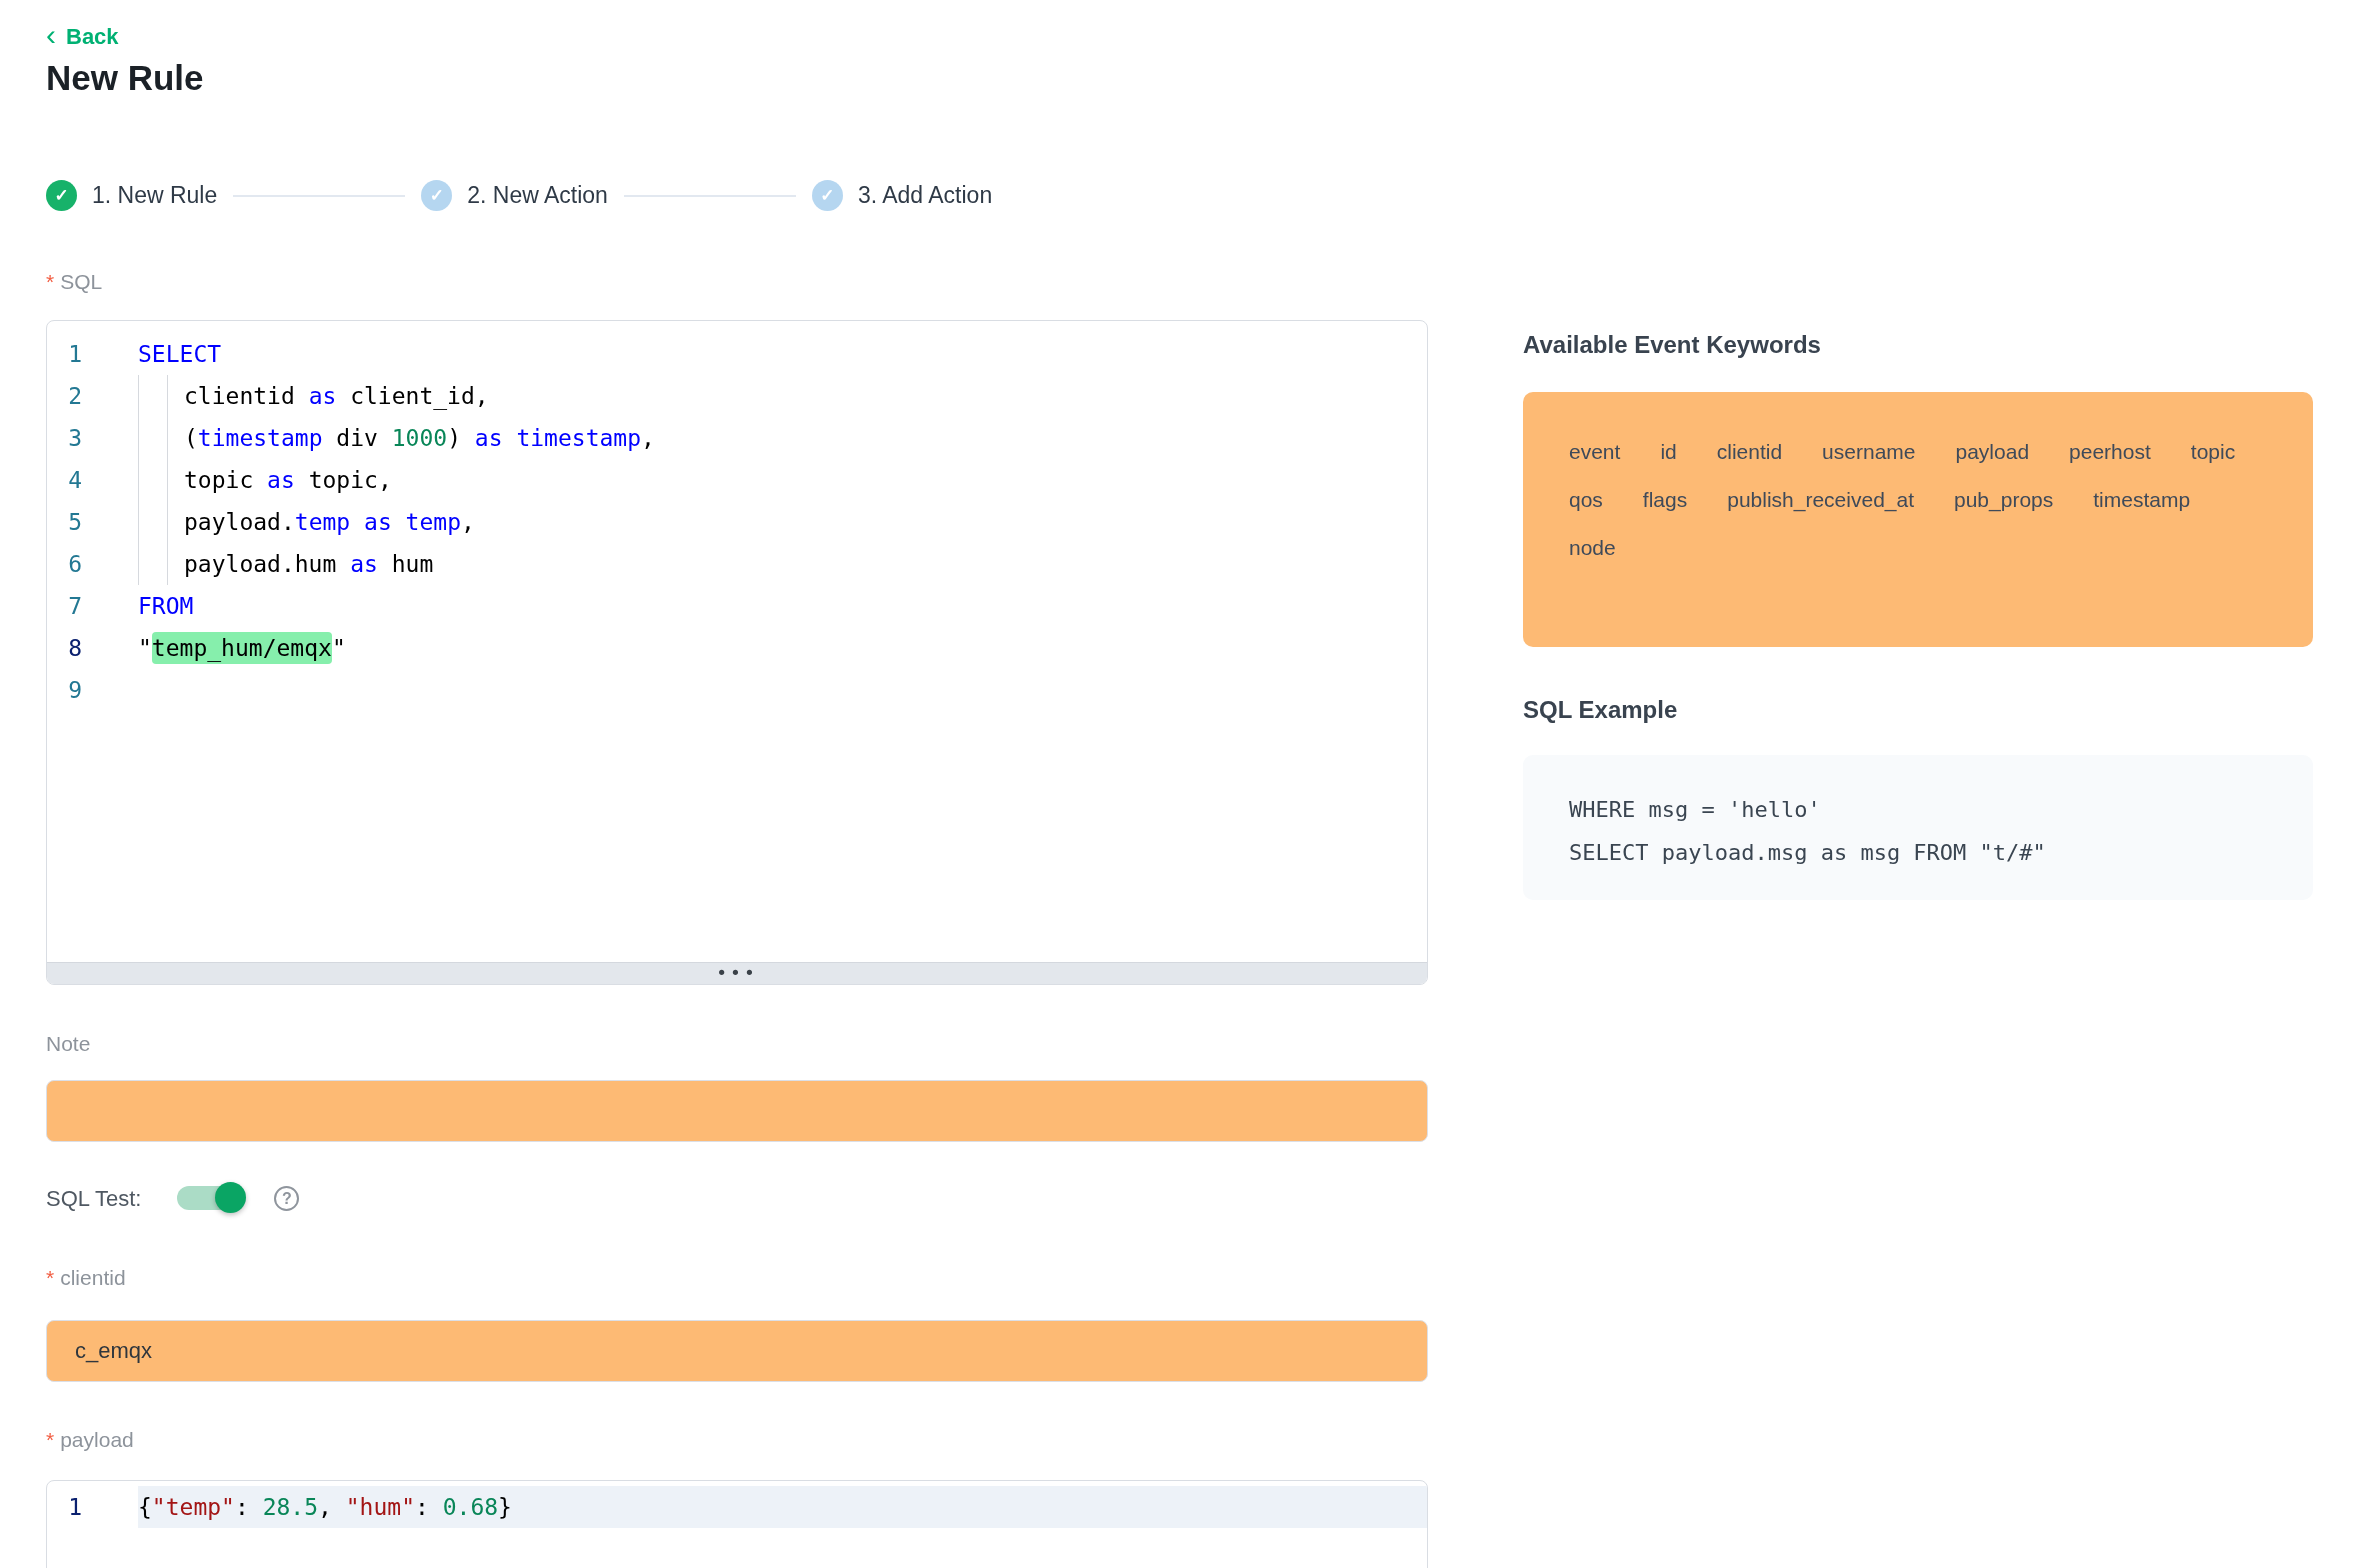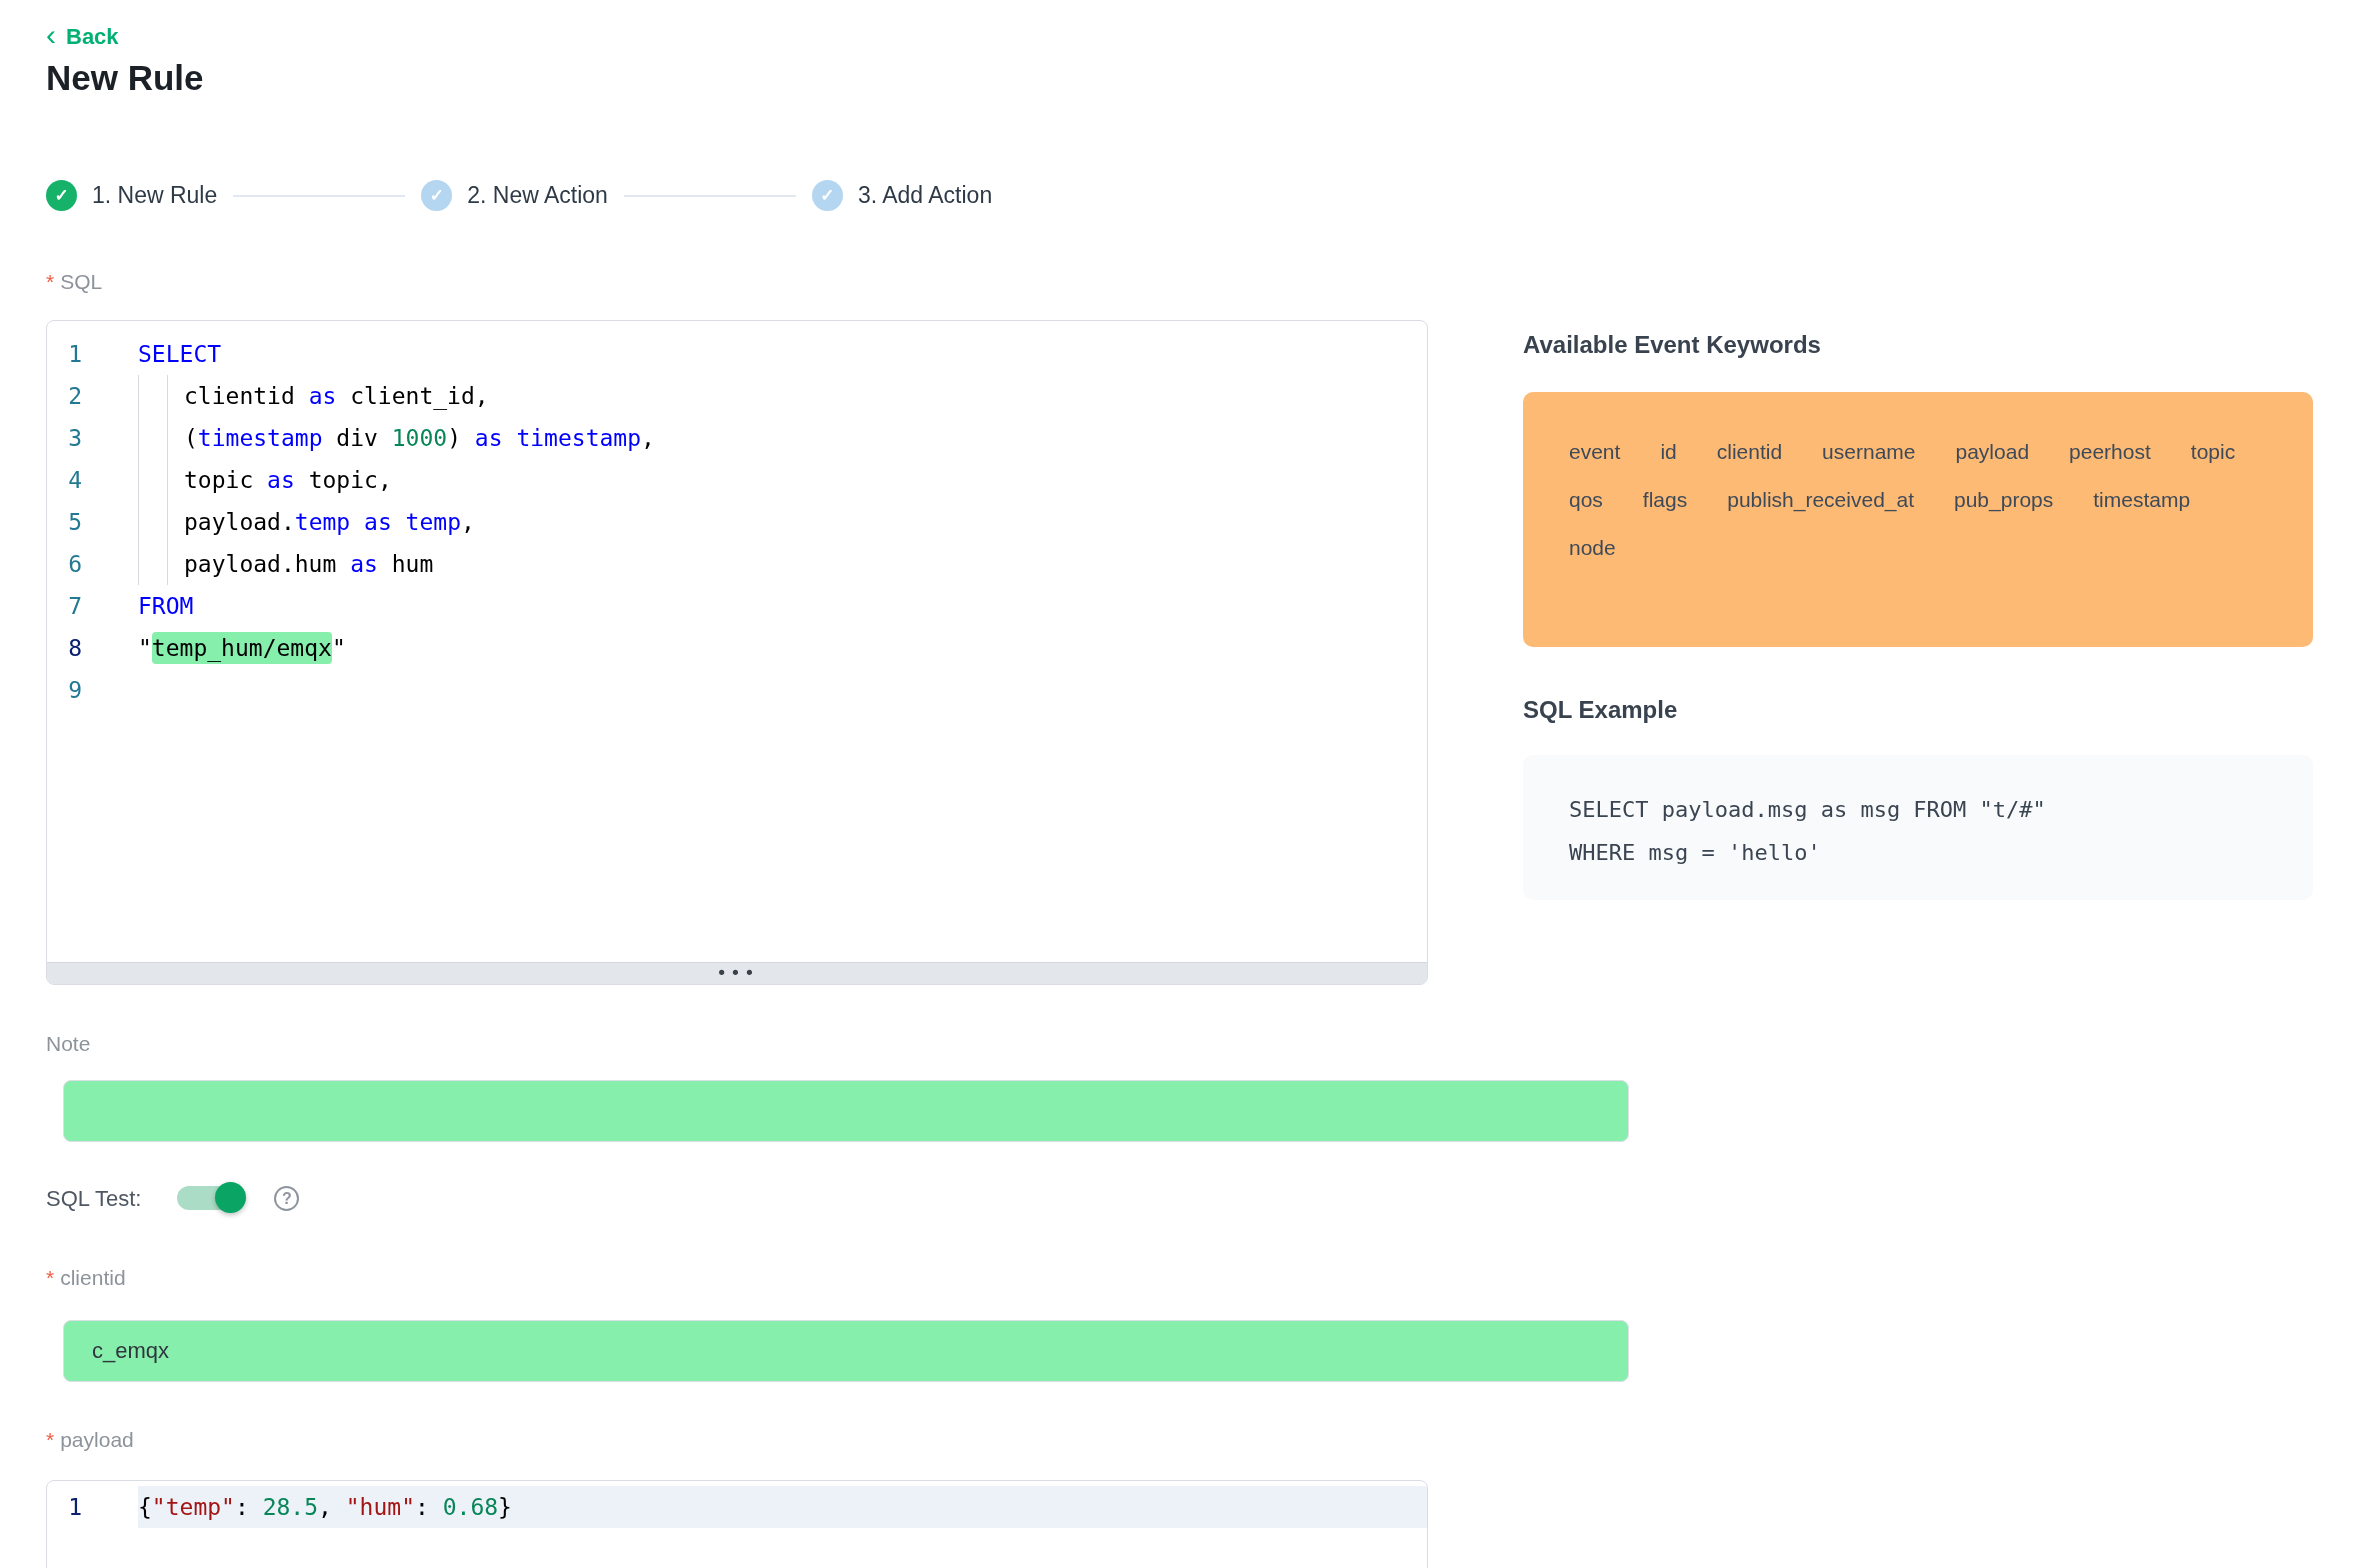--- a/index.html
+++ b/index.html
@@ -45,23 +45,23 @@
   .tok-kw { color:#0000ff; }
   .tok-num { color:#098658; }
   .tok-str { color:#a31515; }
   .tok-plain { color:#000; }
   .tok-hl { color:#000; background:#86efac; border-radius:4px; padding:3px 0; }
   .handle-bar { position:absolute; left:0; right:0; bottom:0; height:22px; background:#e3e7ec;
                 border-top:1px solid #d4d8de; text-align:center; line-height:20px; color:#3a4148;
                 font-size:18px; letter-spacing:3px; cursor:row-resize; }
 
   
-  .text-input { position:absolute; left:46px; width:1566px; height:62px; border:1px solid #dcdfe6; border-radius:8px;
-                font-size:22px; color:#2f363d; padding:0 28px; outline:none; background:#86efac;
-                font-family:"Liberation Sans", sans-serif;margin-left:17px; }
+  .text-input { position:absolute; left:46px; width:1382px; height:62px; border:1px solid #dcdfe6; border-radius:8px;
+                font-size:22px; color:#2f363d; padding:0 28px; outline:none; background:#fdba74;
+                font-family:"Liberation Sans", sans-serif; }
 
   
   .sqltest-row { position:absolute; left:46px; top:1186px; display:flex; align-items:flex-start; }
   .sqltest-label { font-size:22px; color:#4f5862; }
   .toggle { position:relative; width:67px; height:24px; border-radius:13px; background:#abdcc6; margin-left:36px; cursor:pointer; }
   .toggle-knob { position:absolute; right:-2px; top:-4px; width:31px; height:31px; border-radius:50%;
                  background:#0aa564; box-shadow:0 2px 5px rgba(0,0,0,0.25); }
   .help-icon { width:25px; height:25px; border:2px solid #8f959d; border-radius:50%; color:#8f959d;
                font-size:16px; display:flex; align-items:center; justify-content:center; margin-left:30px;
                font-weight:600; cursor:pointer; }
@@ -164,17 +164,17 @@
       <span class="keyword-chip">qos</span>
       <span class="keyword-chip">flags</span>
       <span class="keyword-chip">publish_received_at</span>
       <span class="keyword-chip">pub_props</span>
       <span class="keyword-chip">timestamp</span>
       <span class="keyword-chip">node</span>
     </div>
 
   <h2 class="panel-title" style="top:696px;">SQL Example</h2>
   <div class="example-box" id="example-box">
+      <div class="example-line">WHERE msg = 'hello'</div>
       <div class="example-line">SELECT payload.msg as msg FROM "t/#"</div>
-      <div class="example-line">WHERE msg = 'hello'</div>
     </div>
 
 </div>
 
 </body></html>

